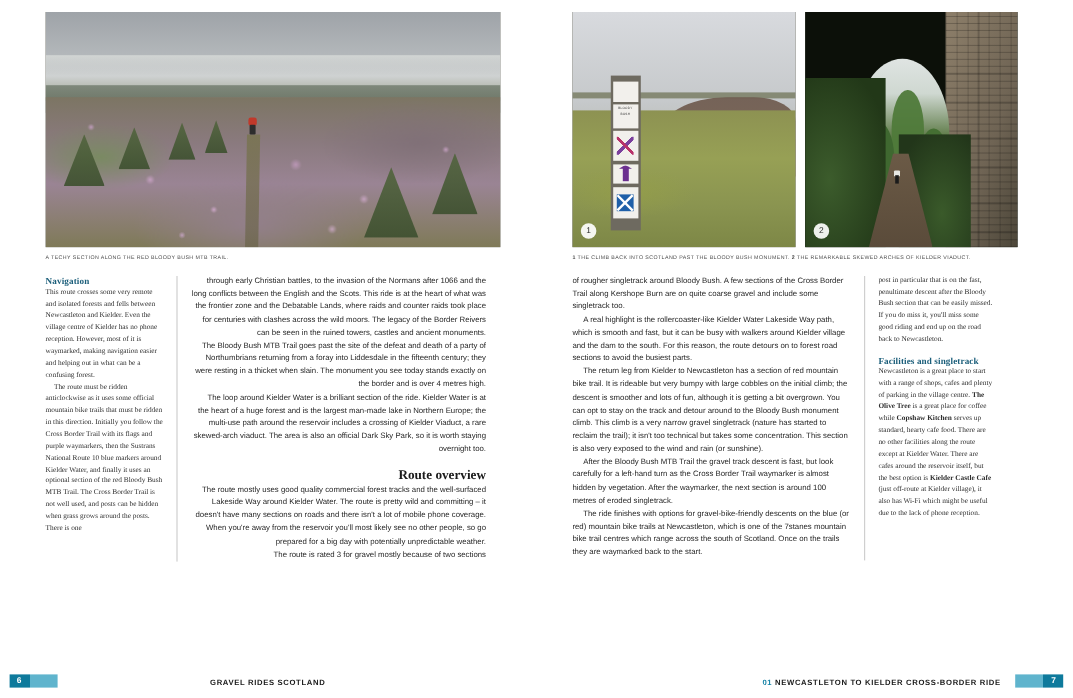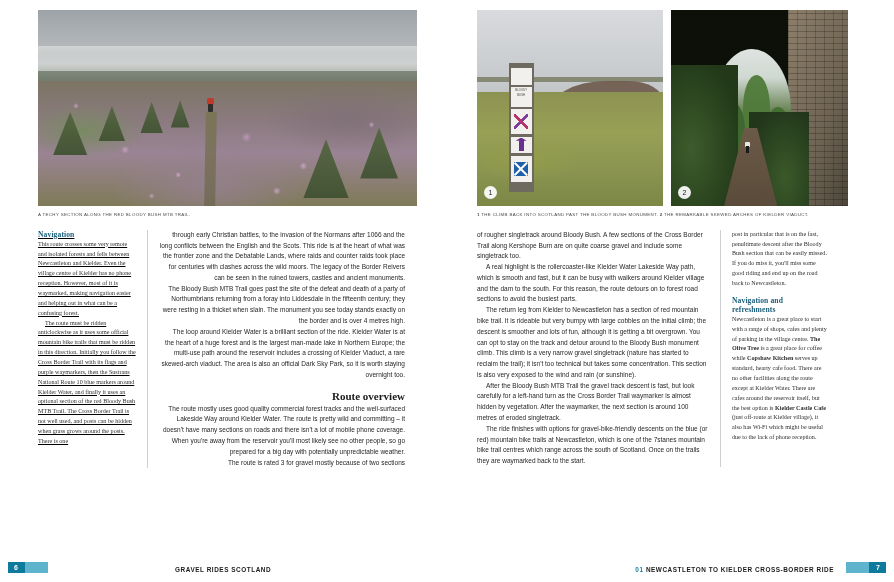--- a/index.html
+++ b/index.html
@@ -102,21 +102,21 @@
   .cyclist .b{position:absolute;top:4px;left:1px;width:3px;height:7px;background:#1b1b1b;}
 
   
   .caption{font-size:4.4px;letter-spacing:.35px;color:#4a4a4a;margin-top:6px;
     font-family:"Liberation Sans",sans-serif;text-transform:uppercase;line-height:1.3;}
   .caption .idx{font-weight:bold;}
 
   
   .cols{display:flex;margin-top:12px;}
   .col{box-sizing:border-box;}
-  .col-narrow{width:109px;padding-right:10px;text-decoration:underline;}
+  .col-narrow{width:109px;padding-right:10px;}
   .col-wide{width:258px;border-left:1px solid #cfcfcf;padding-left:11px;text-align:right;}
   .col-wide-r{width:243px;padding-right:12px;}
   .col-narrow-r{width:108px;border-left:1px solid #cfcfcf;padding-left:11px;}
 
   h2.side-h{font-family:"Liberation Serif",serif;font-size:7.6px;color:#1b5e7a;margin:0 0 1px 0;
     font-weight:bold;letter-spacing:.1px;}
   h2.main-h{font-family:"Liberation Serif",serif;font-size:11px;color:#1a1a1a;margin:9px 0 2px 0;
     font-weight:bold;}
   p.side{font-family:"Liberation Serif",serif;font-size:6.1px;line-height:1.62;color:#2e2e2e;margin:0;
     text-align:left;}
@@ -244,21 +244,21 @@
     <div class="cols">
       <div class="col col-wide-r">
         <p class="main">of rougher singletrack around Bloody Bush. A few sections of the Cross Border Trail along Kershope Burn are on quite coarse gravel and include some singletrack too.</p>
         <p class="main ind">A real highlight is the rollercoaster-like Kielder Water Lakeside Way path, which is smooth and fast, but it can be busy with walkers around Kielder village and the dam to the south. For this reason, the route detours on to forest road sections to avoid the busiest parts.</p>
         <p class="main ind">The return leg from Kielder to Newcastleton has a section of red mountain bike trail. It is rideable but very bumpy with large cobbles on the initial climb; the descent is smoother and lots of fun, although it is getting a bit overgrown. You can opt to stay on the track and detour around to the Bloody Bush monument climb. This climb is a very narrow gravel singletrack (nature has started to reclaim the trail); it isn't too technical but takes some concentration. This section is also very exposed to the wind and rain (or sunshine).</p>
         <p class="main ind">After the Bloody Bush MTB Trail the gravel track descent is fast, but look carefully for a left-hand turn as the Cross Border Trail waymarker is almost hidden by vegetation. After the waymarker, the next section is around 100 metres of eroded singletrack.</p>
         <p class="main ind">The ride finishes with options for gravel-bike-friendly descents on the blue (or red) mountain bike trails at Newcastleton, which is one of the 7stanes mountain bike trail centres which range across the south of Scotland. Once on the trails they are waymarked back to the start.</p>
       </div>
       <div class="col col-narrow-r">
         <p class="side">post in particular that is on the fast, penultimate descent after the Bloody Bush section that can be easily missed. If you do miss it, you'll miss some good riding and end up on the road back to Newcastleton.</p>
-        <h2 class="side-h" style="margin-top:7px;">Navigation and refreshments</h2>
+        <h2 class="side-h" style="margin-top:7px;">Facilities and singletrack</h2>
         <p class="side"><span>Newcastleton is a great place to start with a range of shops, cafes and plenty of parking in the village centre. </span><span class="bold">The Olive Tree</span><span> is a great place for coffee while </span><span class="bold">Copshaw Kitchen</span><span> serves up standard, hearty cafe food. There are no other facilities along the route except at Kielder Water. There are cafes around the reservoir itself, but the best option is </span><span class="bold">Kielder Castle Cafe</span><span> (just off-route at Kielder village), it also has Wi-Fi which might be useful due to the lack of phone reception.</span></p>
       </div>
     </div>
 
     <div class="footer">
       <div class="foot-title r"><span class="ch">01</span> <span>NEWCASTLETON TO KIELDER CROSS-BORDER RIDE</span></div>
       <div class="pagenum r">7</div>
     </div>
   </div>
 </div>

